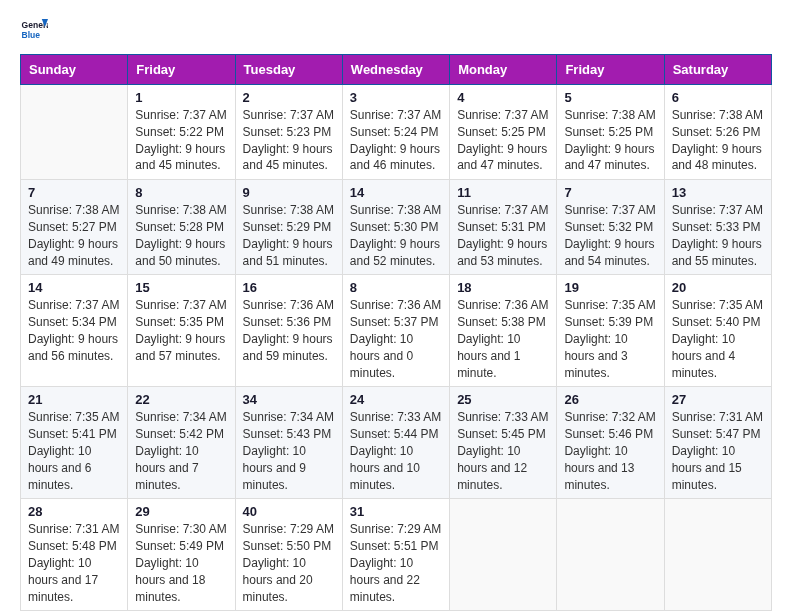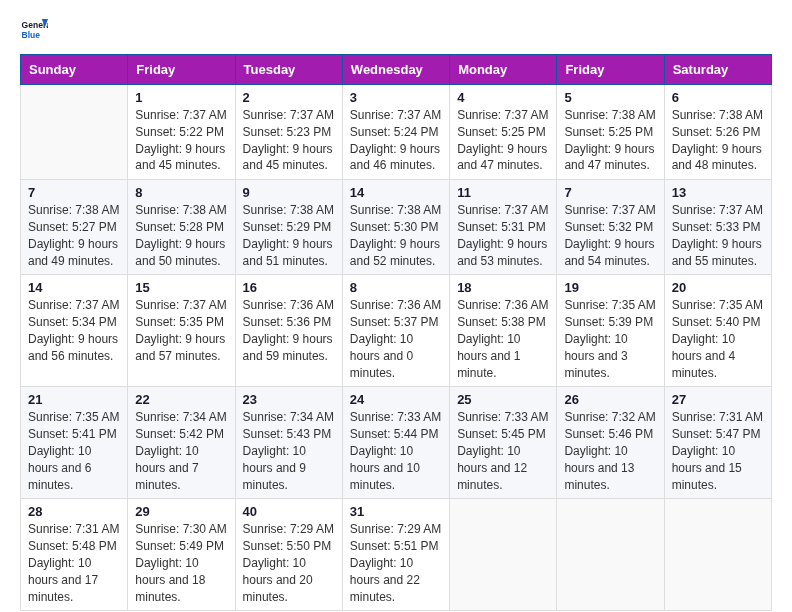--- a/index.html
+++ b/index.html
@@ -204,21 +204,21 @@
       <tr>
         <td>
           <div class="day-number">21</div>
           <div class="day-info">Sunrise: 7:35 AM<br>Sunset: 5:41 PM<br>Daylight: 10 hours and 6 minutes.</div>
         </td>
         <td>
           <div class="day-number">22</div>
           <div class="day-info">Sunrise: 7:34 AM<br>Sunset: 5:42 PM<br>Daylight: 10 hours and 7 minutes.</div>
         </td>
         <td>
-          <div class="day-number">23</div>
+          <div class="day-number">34</div>
           <div class="day-info">Sunrise: 7:34 AM<br>Sunset: 5:43 PM<br>Daylight: 10 hours and 9 minutes.</div>
         </td>
         <td>
           <div class="day-number">24</div>
           <div class="day-info">Sunrise: 7:33 AM<br>Sunset: 5:44 PM<br>Daylight: 10 hours and 10 minutes.</div>
         </td>
         <td>
           <div class="day-number">25</div>
           <div class="day-info">Sunrise: 7:33 AM<br>Sunset: 5:45 PM<br>Daylight: 10 hours and 12 minutes.</div>
         </td>

